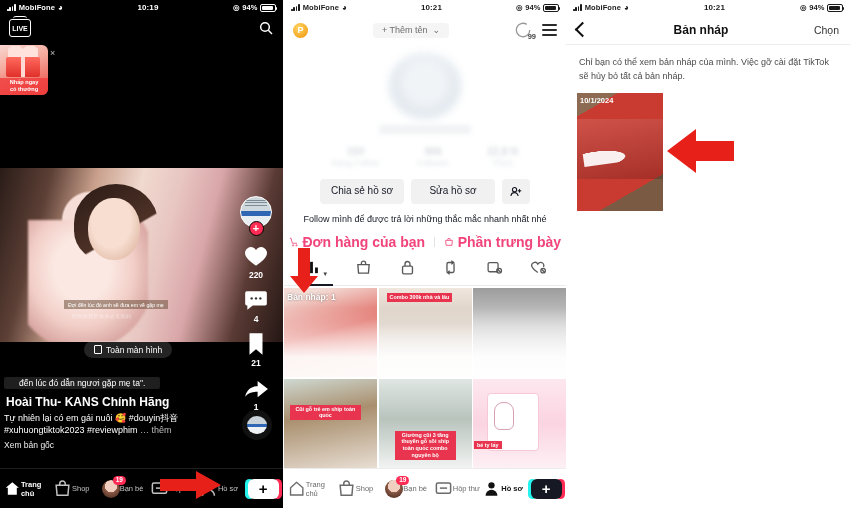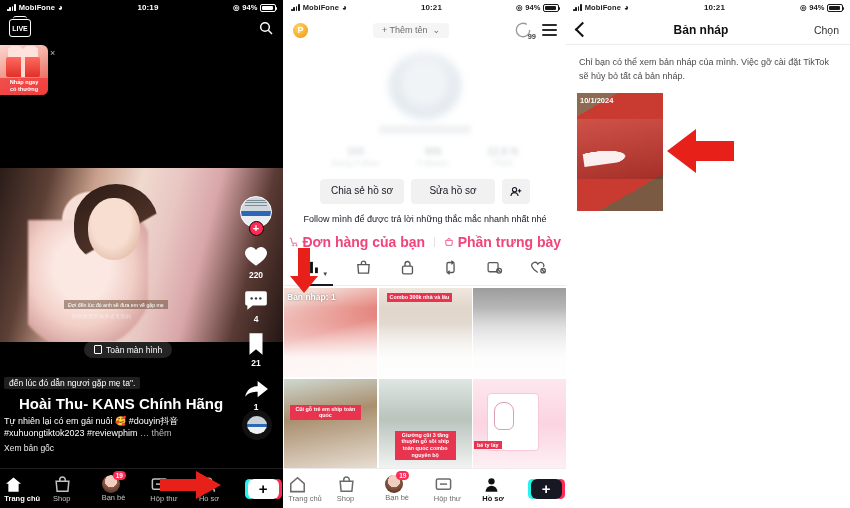--- a/index.html
+++ b/index.html
@@ -143,44 +143,44 @@
   .fullscreen-pill {
     position:absolute; left:84px; top:341px; z-index:7;
     background: rgba(255,255,255,.14); color:#fff; border-radius: 11px;
     padding: 3.5px 10px; font-size: 8.5px; display:flex; align-items:center; gap:4px;
   }
   .fs-ic { width:8px; height:9px; border:1px solid #fff; border-radius:1px; display:inline-block; }
 
   .caption-zone { position:absolute; left:0; top:372px; width:240px; color:#fff; padding-left:4px; z-index:6; }
   .cap-sub {
     display:inline-block; background: rgba(255,255,255,.12);
-    padding:1px 5px; border-radius:2px; font-size:8.5px; margin-bottom:4px;
-  }
-  .cap-user { font-size:15px; font-weight:bold; margin:2px 15px 3px; }
+    padding:1px 15px; border-radius:2px; font-size:8.5px; margin-bottom:4px;
+  }
+  .cap-user { font-size:12px; font-weight:bold; margin:2px 2px 3px; }
   .cap-desc { font-size:9px; line-height:1.35; }
   .cap-more { color: rgba(255,255,255,.7); }
   .cap-orig { font-size:8.5px; color:#eee; margin-top:4px; }
 
   .disc {
     position:absolute; right:11px; top:410px; width:30px; height:30px; border-radius:50%;
     background: radial-gradient(circle, #444 0 16%, #111 18% 100%); z-index:7; overflow:hidden;
   }
   .disc::after {
     content:''; position:absolute; left:5px; top:6px; right:5px; bottom:6px; border-radius:50%;
     background: linear-gradient(#c8d2d8 0 44%, #2f67b5 44% 60%, #eef2f4 60% 100%);
   }
 
   
   .tabbar {
     position:absolute; left:0; bottom:0; width:100%; height:40px;
     display:flex; align-items:center; justify-content:space-around; padding:0 4px;
   }
   .tabbar.dark { background:#000; border-top:1px solid #1e1e1e; }
   .tabbar.light { background:#fff; border-top:1px solid #ededed; }
-  .tb { display:flex; flex-direction:column; gap:0; position:relative; width:48px; }
+  .tb { display:flex; align-items:center; gap:0; position:relative; width:48px; }
   .tb-lbl { font-size:7.5px; }
   .dark .tb-lbl { color:#c2c2c2; }
   .dark .tb.on .tb-lbl { color:#fff; font-weight:bold; }
   .light .tb-lbl { color:#6b6b6b; }
   .light .tb.on .tb-lbl { color:#111; font-weight:bold; }
   .tb-ic { width:19px; height:19px; }
   .tb-av {
     width:18px; height:18px; border-radius:50%; position:relative;
     background: radial-gradient(circle at 50% 35%, #f1cfc0 0 40%, #8a5a45 42%, #3c2119 100%);
   }

